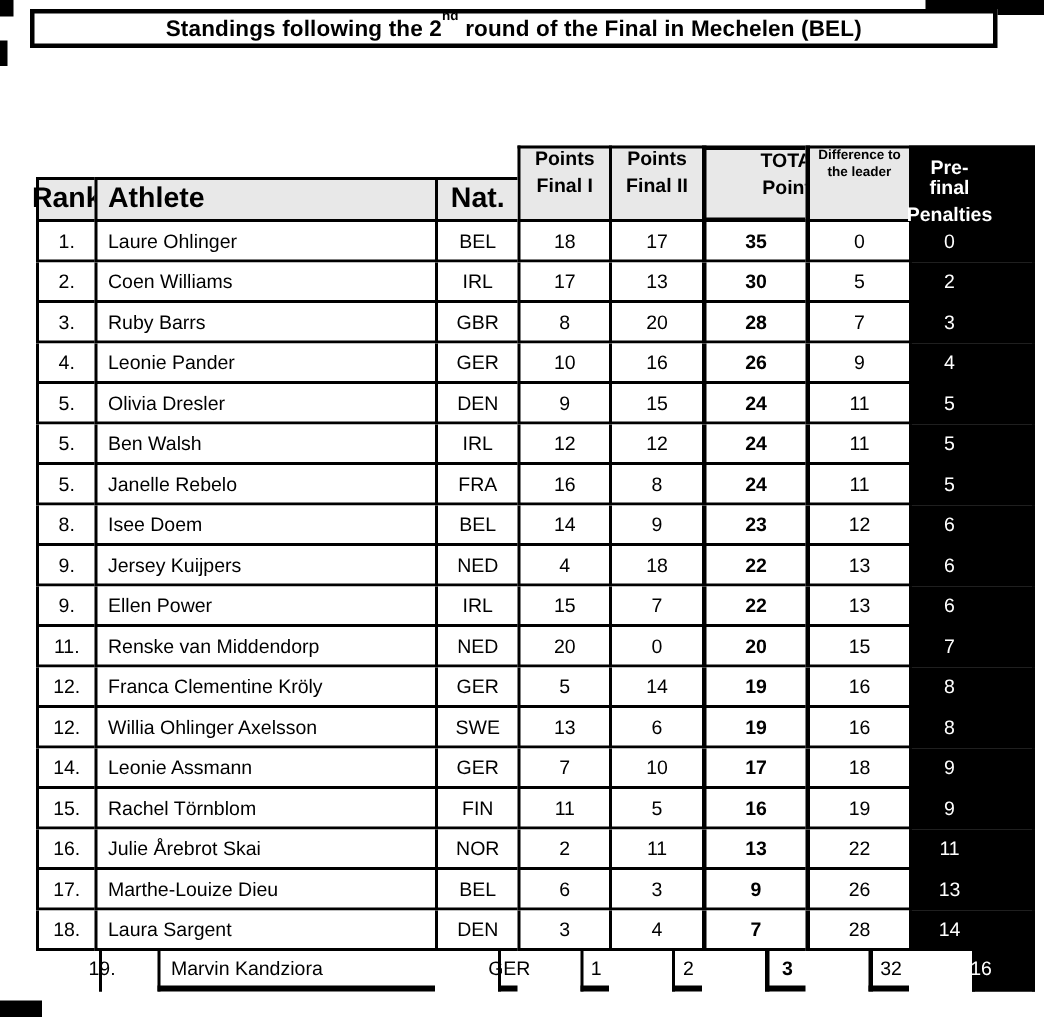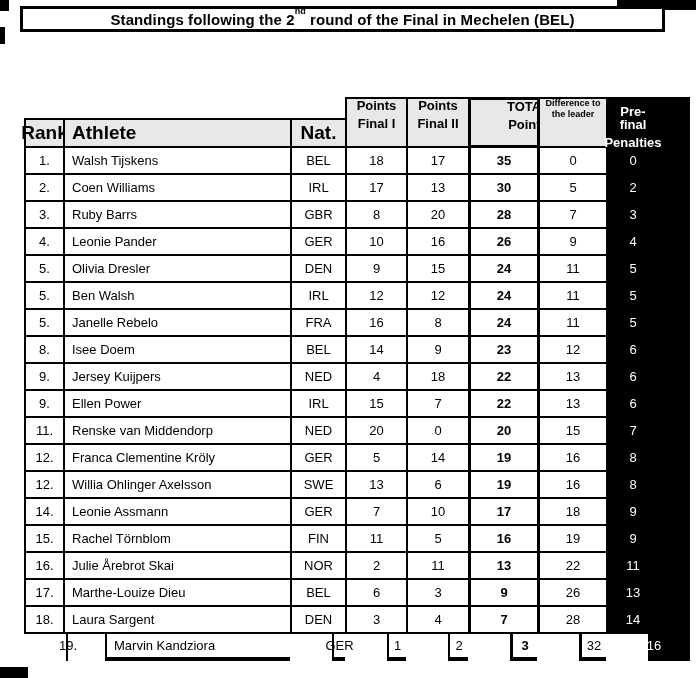--- a/index.html
+++ b/index.html
@@ -105,21 +105,21 @@
     <div class="hcell h-diff">
       <span>Difference to</span>
       <span>the leader</span>
     </div>
     <div class="hcell h-pen">
       <span>Pre-final</span>
       <span>Penalties</span>
     </div>
 
   <div class="cell c-rank">1.</div>
-      <div class="cell c-athlete">Walsh Tijskens</div>
+      <div class="cell c-athlete">Laure Ohlinger</div>
       <div class="cell c-nat">BEL</div>
       <div class="cell c-num">18</div>
       <div class="cell c-num">17</div>
       <div class="cell c-total">35</div>
       <div class="cell c-diff">0</div>
       <div class="cell c-pen">0</div>
       <div class="cell c-rank">2.</div>
       <div class="cell c-athlete">Coen Williams</div>
       <div class="cell c-nat">IRL</div>
       <div class="cell c-num">17</div>

